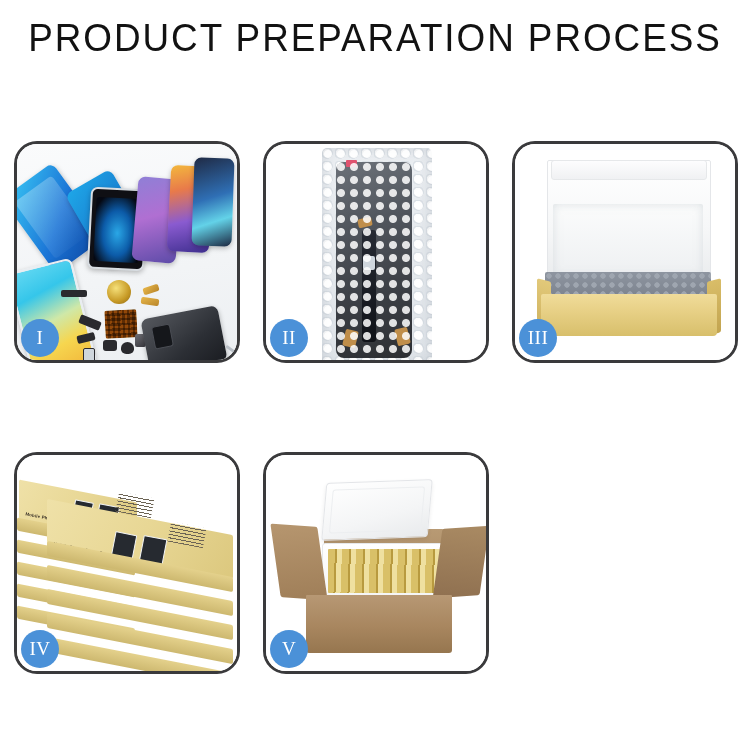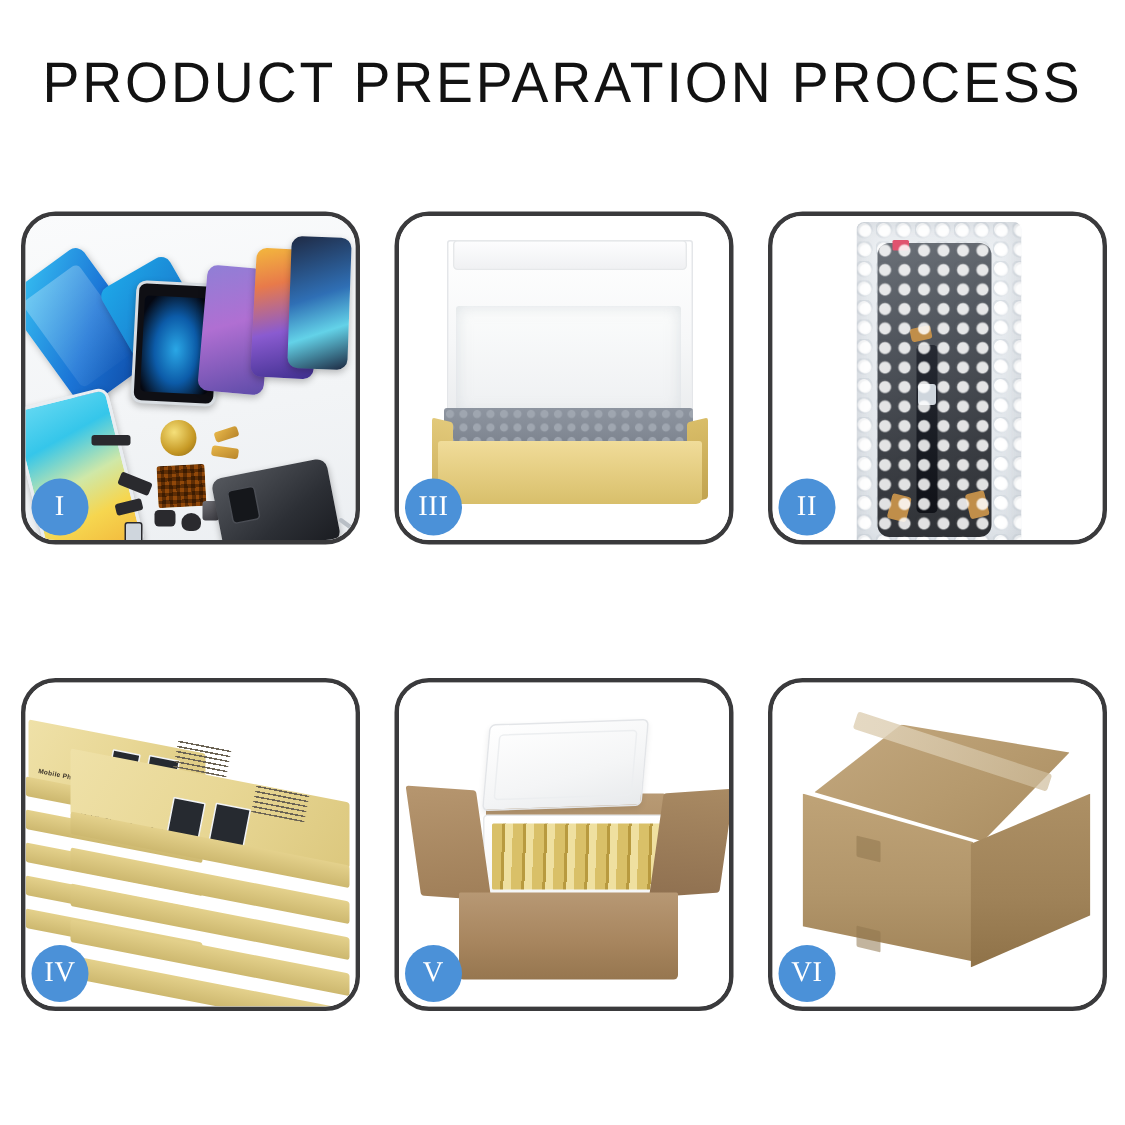--- a/index.html
+++ b/index.html
@@ -5,21 +5,21 @@
   html,body{margin:0;padding:0;}
   body{
     width:750px;height:750px;
     background:#ffffff;
     font-family:"Liberation Sans","DejaVu Sans",sans-serif;
     overflow:hidden;
   }
   .page{position:relative;width:750px;height:750px;background:#fff;}
 
   
-  .header{padding-top:34px;text-align:center;}
+  .header{padding-top:16px;text-align:center;}
   .title{
     font-size:38px;
     font-weight:500;
     letter-spacing:2.0px;
     color:#121212;
     line-height:44px;
     white-space:nowrap;
     transform:scaleX(0.97);
   }
   .subtitle{
@@ -241,47 +241,47 @@
         <div class="gold" style="left:118px;top:190px;width:11px;height:13px;background:linear-gradient(160deg,#6f6f75,#3a3a40);"></div>
         <div class="chip" style="left:66px;top:204px;width:10px;height:14px;background:#cfd6dd;border:1px solid #2a2a2e;"></div>
         <div class="backplate"></div>
         <div class="chip" style="left:208px;top:204px;width:12px;height:3px;background:#b9bfc6;transform:rotate(36deg);"></div>
         <div class="chip" style="left:212px;top:212px;width:11px;height:3px;background:#b9bfc6;transform:rotate(-24deg);"></div>
       </div>
       <div class="badge">I</div>
     </div>
 
     <div class="card">
-      <div class="scene p3">
-        <div class="b3lid"></div>
-        <div class="b3lidtop"></div>
-        <div class="b3foam"></div>
-        <div class="b3inner"></div>
-        <div class="b3left"></div>
-        <div class="b3right"></div>
-        <div class="b3front"></div>
-      </div>
-      <div class="badge">III</div>
-    </div>
-
-    <div class="card">
       <div class="scene p2">
         <div class="wrap"></div>
         <div class="screen2"></div>
         <div class="tapeR"></div>
         <div class="flexc"></div>
         <div class="cu1"></div>
         <div class="cu2"></div>
         <div class="cu3"></div>
         <div class="bubgloss"></div>
       </div>
       <div class="badge">II</div>
     </div>
 
     <div class="card">
+      <div class="scene p3">
+        <div class="b3lid"></div>
+        <div class="b3lidtop"></div>
+        <div class="b3foam"></div>
+        <div class="b3inner"></div>
+        <div class="b3left"></div>
+        <div class="b3right"></div>
+        <div class="b3front"></div>
+      </div>
+      <div class="badge">III</div>
+    </div>
+
+    <div class="card">
       <div class="scene p4">
 
         <div class="stk stkTop" style="left:2px;top:36px;width:118px;height:40px;transform:skewY(11deg);"></div>
         <div class="boxlbl" style="left:8px;top:62px;transform:rotate(11deg);">Mobile Phone Spare Parts</div>
         <div class="lblsq" style="left:56px;top:46px;width:17px;height:20px;transform:rotate(11deg);"></div>
         <div class="lblsq" style="left:80px;top:50px;width:19px;height:22px;transform:rotate(11deg);"></div>
         <div class="lbllines" style="left:100px;top:40px;transform:rotate(11deg);"></div>
 
         <div class="stk stkSide" style="left:0px;top:74px;width:118px;height:13px;transform:skewY(11deg);"></div>
         <div class="stk stkSide" style="left:0px;top:96px;width:118px;height:13px;transform:skewY(11deg);"></div>
@@ -310,27 +310,15 @@
         <div class="c5lid"></div>
         <div class="c5foam"></div>
         <div class="c5goods"></div>
         <div class="c5flapL"></div>
         <div class="c5flapR"></div>
         <div class="c5front"></div>
       </div>
       <div class="badge">V</div>
     </div>
 
-    <div class="card">
-      <div class="scene p6">
-        <div class="c6tape"></div>
-        <div class="c6top"></div>
-        <div class="c6seam"></div>
-        <div class="c6left"></div>
-        <div class="c6right"></div>
-        <div class="c6tab1"></div>
-        <div class="c6tab2"></div>
-      </div>
-      <div class="badge">VI</div>
-    </div>
 
   </div>
 </div>
 
 </body></html>

